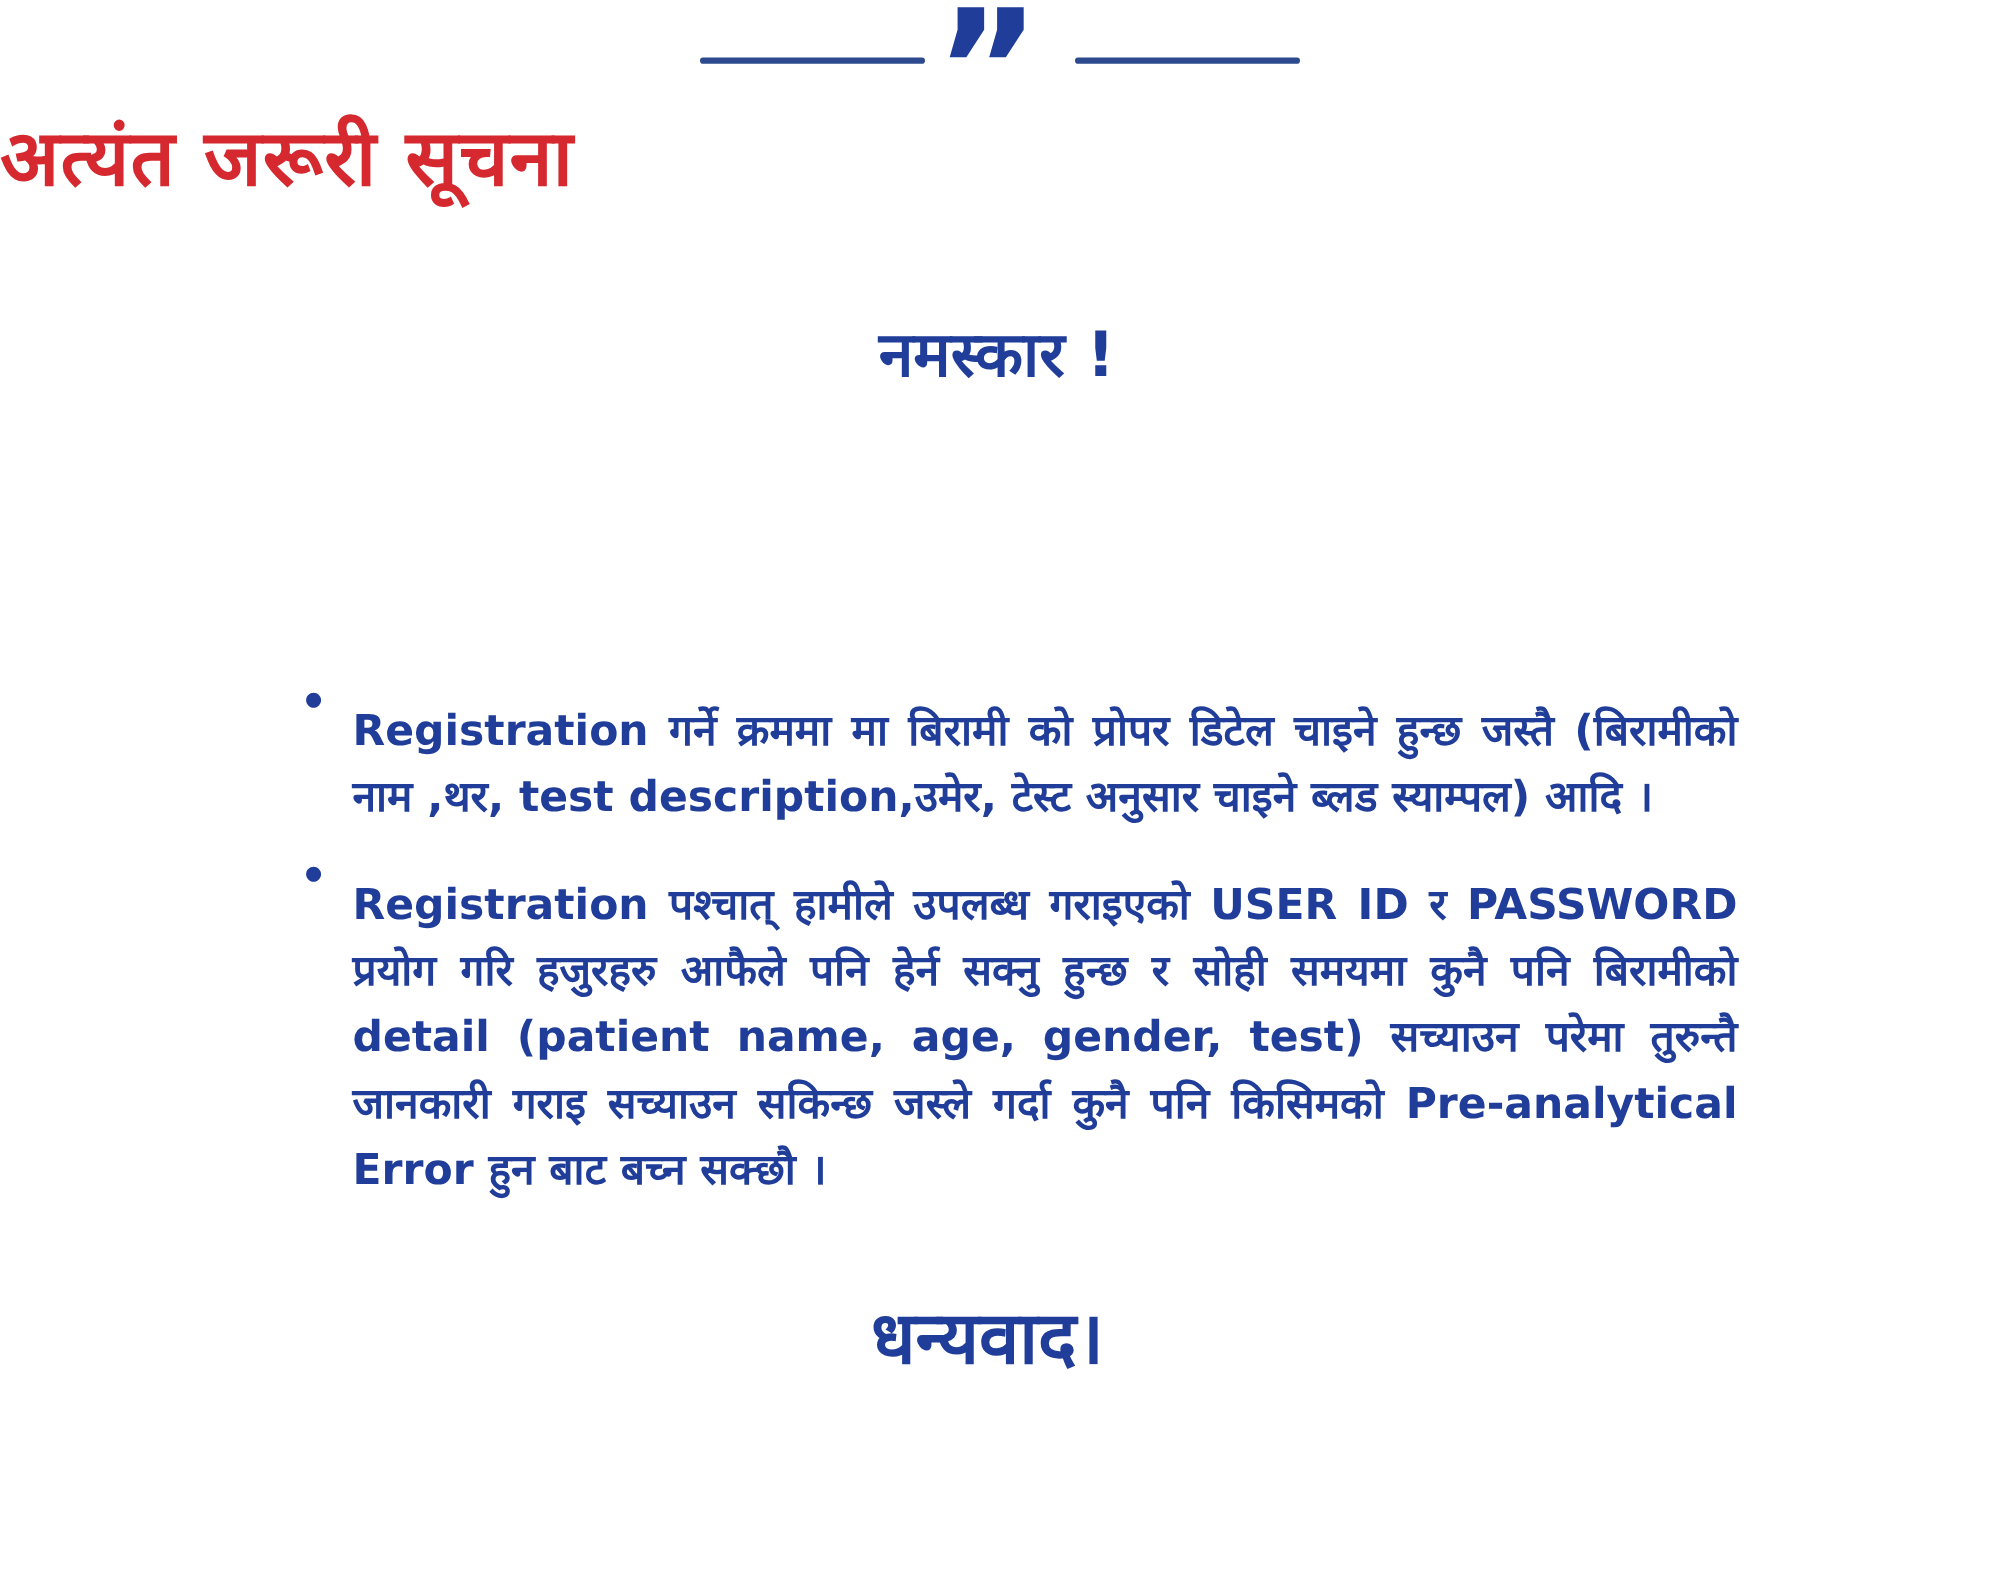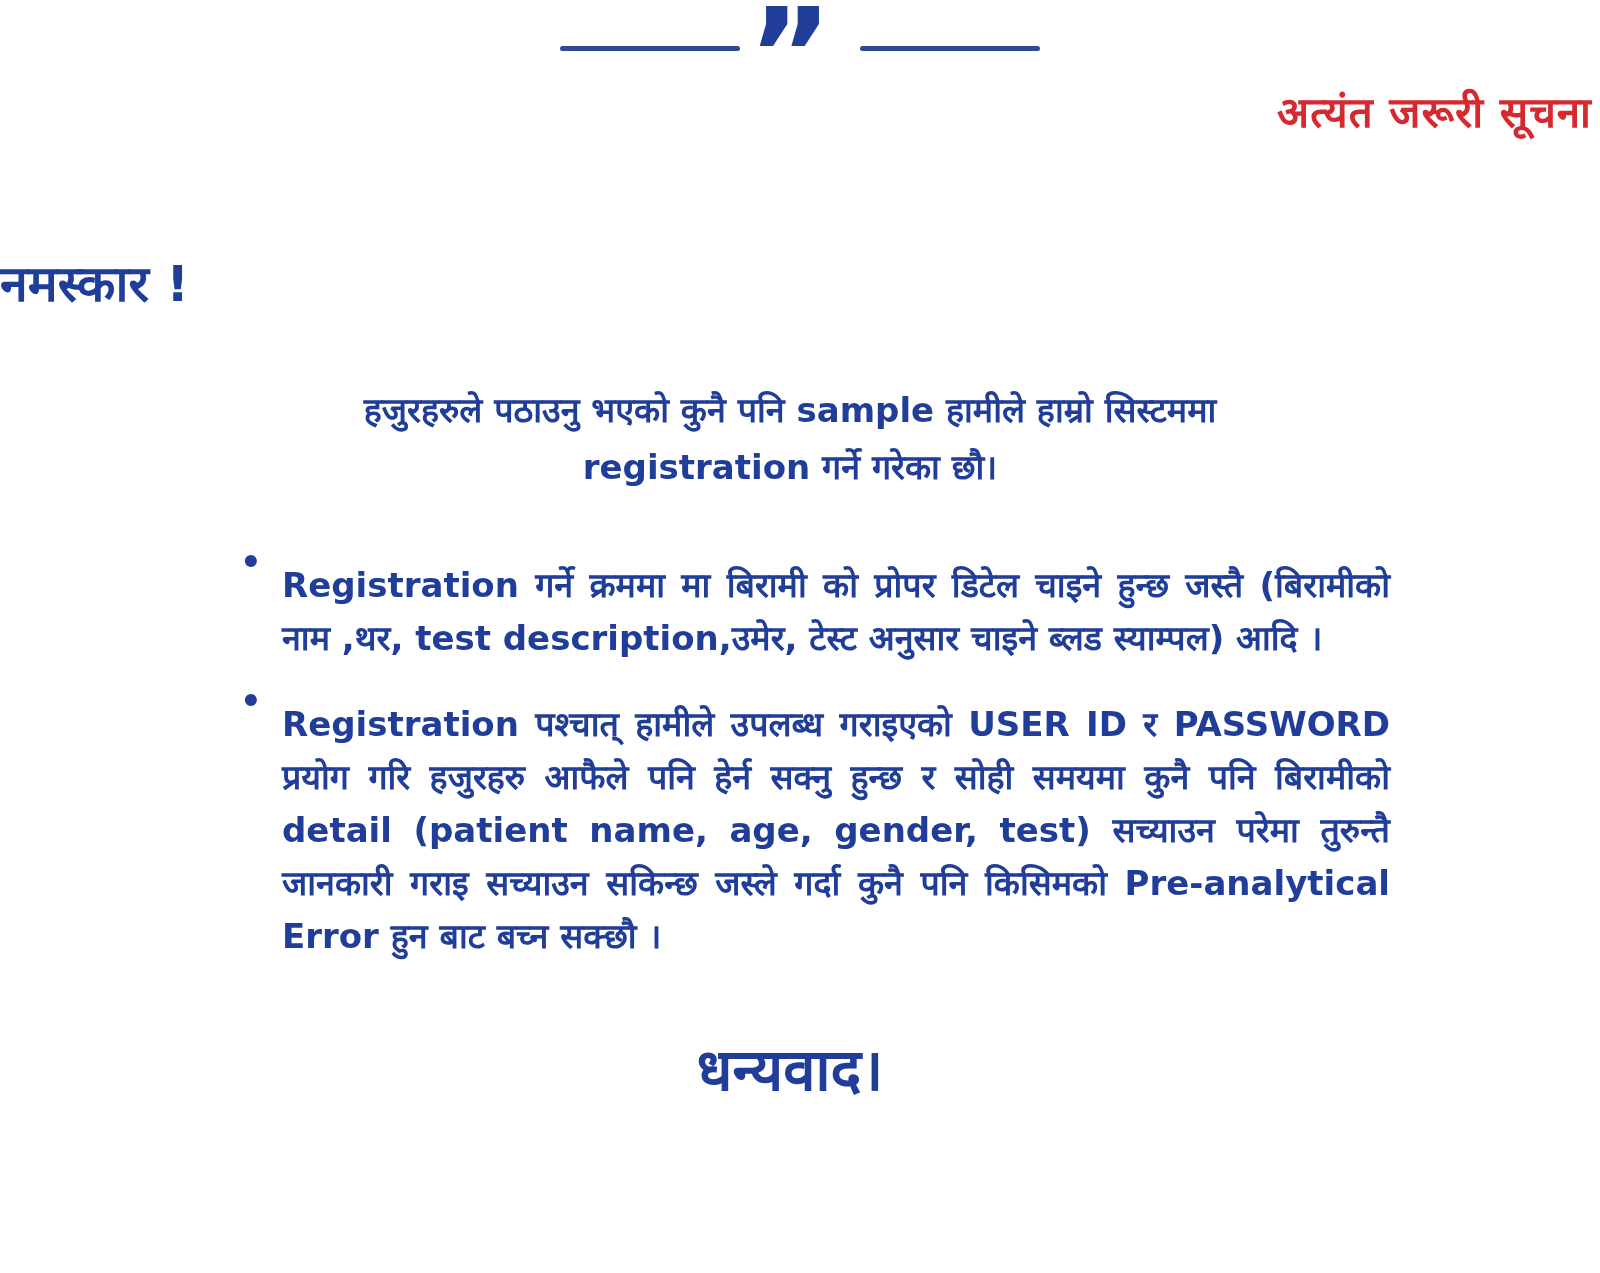--- a/index.html
+++ b/index.html
@@ -46,31 +46,32 @@
     line-height: 1;
     color: var(--text_blue, #1f3d99);
     user-select: none;
   }
 
   
   .notice-title {
     position: absolute;
     top: 82px;
     left: 0;
-    right: 8px;
-    text-align: right;
-    font-size: 42px;
+    right: 20px;
+    text-align: left;
+    font-size: 62px;
     letter-spacing: 1px;
     color: var(--accent_red, #d5292f);
   }
   .greeting {
     position: absolute;
     top: 248px;
-    left: 0;
+    left: 15px;
     right: 20px;
+    text-align: center;
     font-size: 50px;
   }
 
   
   .intro {
     position: absolute;
     top: 382px;
     left: 200px;
     width: 1180px;
     text-align: center;
@@ -125,24 +126,20 @@
   <div class="decor">
     <div class="line left"></div>
     <div class="quote">”</div>
     <div class="line right"></div>
   </div>
 
   <div class="notice-title">अत्यंत जरूरी सूचना</div>
 
   <div class="greeting">नमस्कार !</div>
 
-  <div class="intro">
-    <div>हजुरहरुले पठाउनु भएको कुनै पनि sample हामीले  हाम्रो सिस्टममा</div>
-    <div>registration गर्ने गरेका  छौ।</div>
-  </div>
 
   <ul class="bullet-list">
     <li class="bullet-item">
       <span class="bullet-marker">•</span>
       <span class="bullet-text">Registration गर्ने क्रममा मा बिरामी को प्रोपर डिटेल चाइने हुन्छ जस्तै (बिरामीको नाम ,थर, test description,उमेर, टेस्ट अनुसार चाइने  ब्लड स्याम्पल) आदि ।</span>
     </li>
     <li class="bullet-item">
       <span class="bullet-marker">•</span>
       <span class="bullet-text">Registration पश्चात् हामीले उपलब्ध गराइएको USER ID र PASSWORD  प्रयोग गरि हजुरहरु आफैले पनि हेर्न सक्नु हुन्छ र सोही समयमा  कुनै पनि  बिरामीको detail (patient name, age, gender, test) सच्याउन परेमा तुरुन्तै  जानकारी गराइ सच्याउन सकिन्छ जस्ले गर्दा कुनै  पनि किसिमको Pre-analytical  Error हुन बाट  बच्न  सक्छौ ।</span>
     </li>

